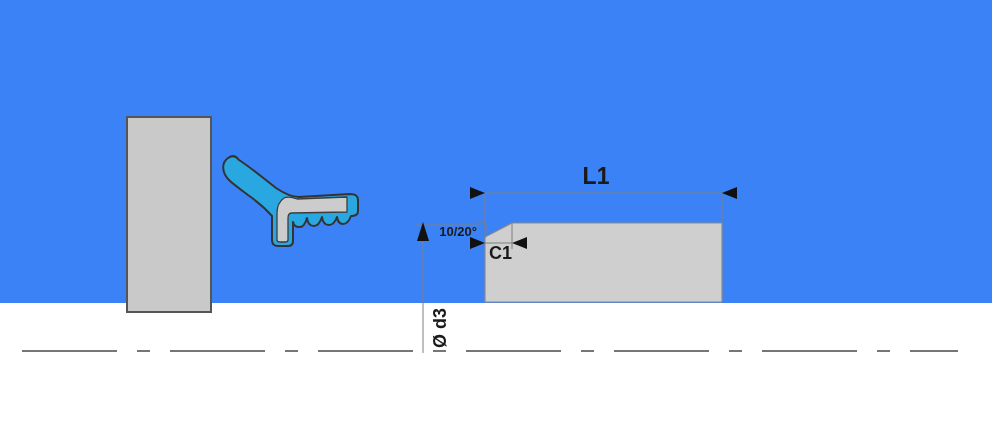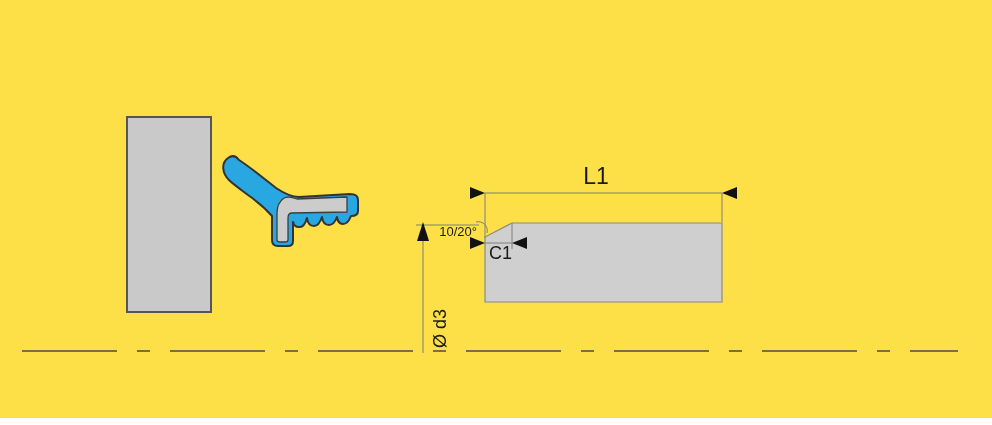--- a/index.html
+++ b/index.html
@@ -6,22 +6,23 @@
     margin: 0;
     padding: 0;
     background: #ffffff;
     width: 992px;
     height: 425px;
     overflow: hidden;
   }
   .canvas {
     position: relative;
     width: 992px;
-    height: 418px;
-    background: #fde047;
+    height: 303px;
+    background: #3b82f6;
+    font-weight: bold;
   }
   svg text {
     font-family: "Liberation Sans", "DejaVu Sans", sans-serif;
     fill: #1a1a1a;
   }
   .dim-label-large { font-size: 23px; }
   .dim-label-medium { font-size: 18px; }
   .dim-label-small { font-size: 13px; }
 </style>
 </head>

